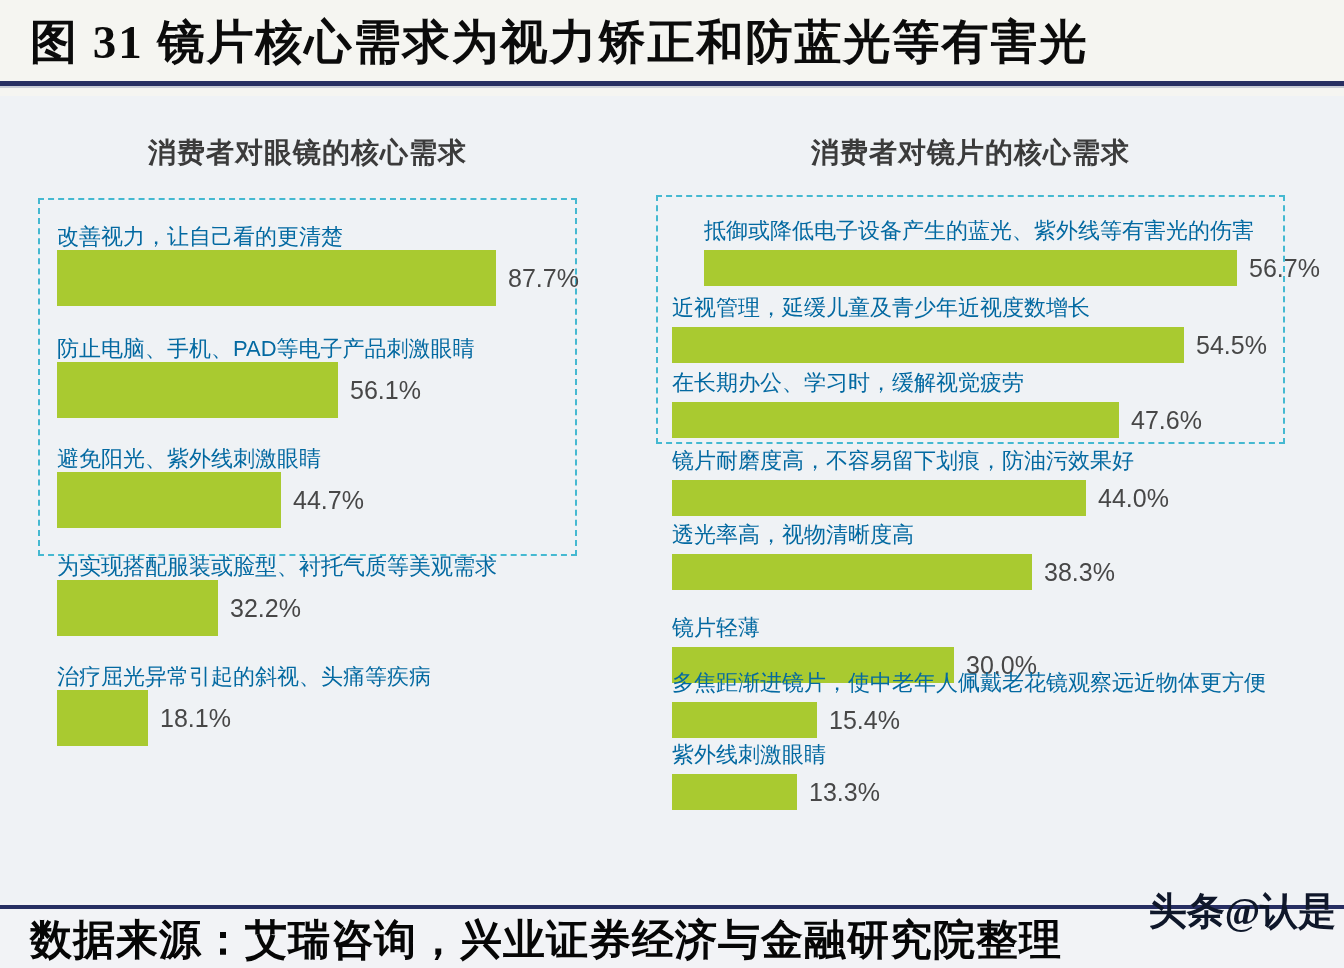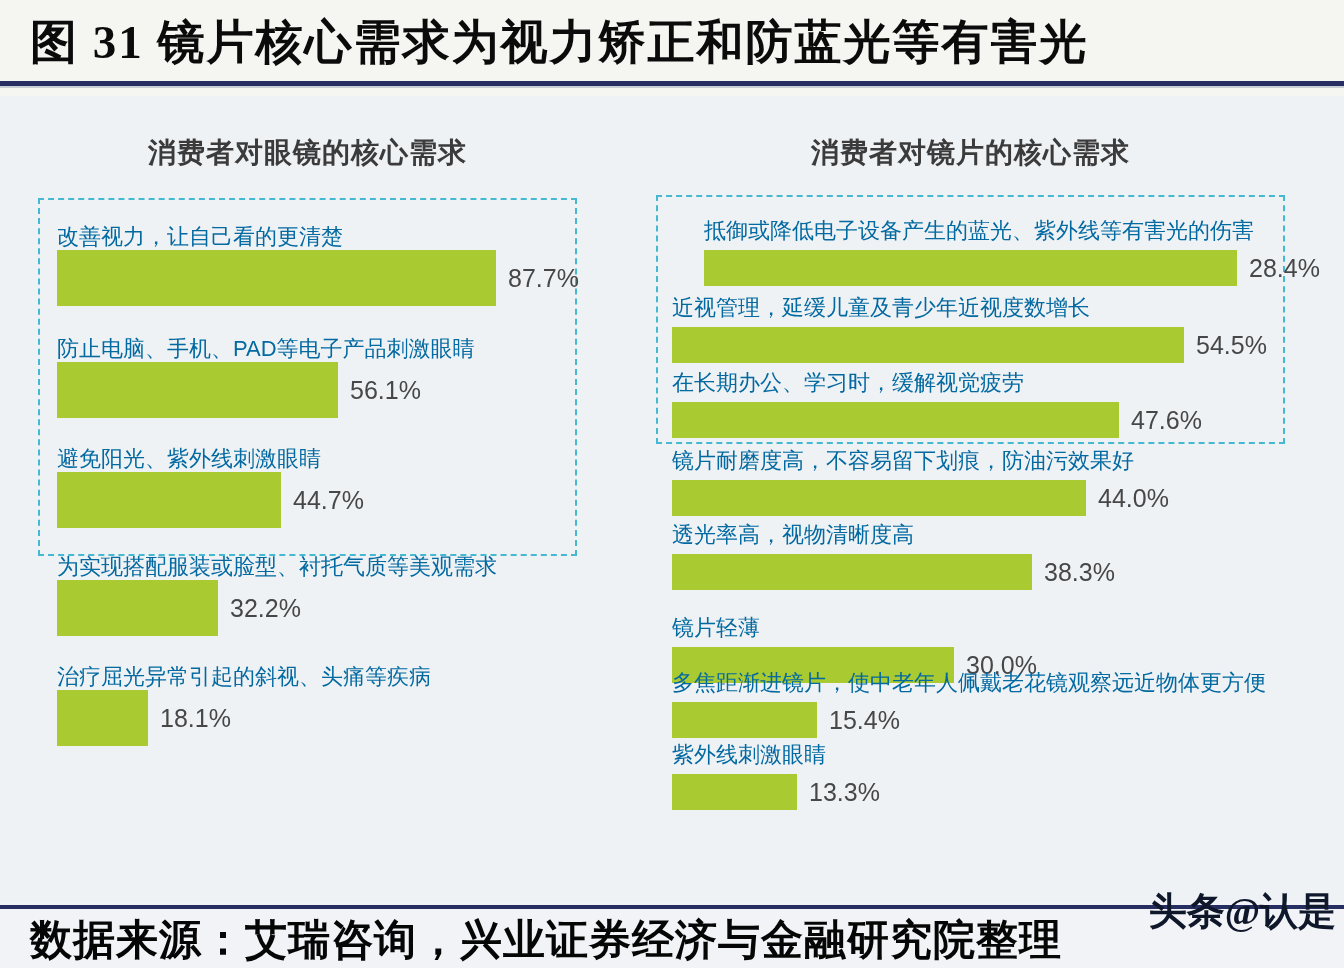--- a/index.html
+++ b/index.html
@@ -110,21 +110,21 @@
       <div class="bar-line">
         <div class="bar" style="width: 91px;"></div>
         <span class="pct">18.1%</span>
       </div>
     </div>
 
     <div class="row rrow R0">
       <div class="lbl">抵御或降低电子设备产生的蓝光、紫外线等有害光的伤害</div>
       <div class="bar-line">
         <div class="bar" style="width: 533px;"></div>
-        <span class="pct">28.4%</span>
+        <span class="pct">56.7%</span>
       </div>
     </div>
     <div class="row rrow R1">
       <div class="lbl">近视管理，延缓儿童及青少年近视度数增长</div>
       <div class="bar-line">
         <div class="bar" style="width: 512px;"></div>
         <span class="pct">54.5%</span>
       </div>
     </div>
     <div class="row rrow R2">

